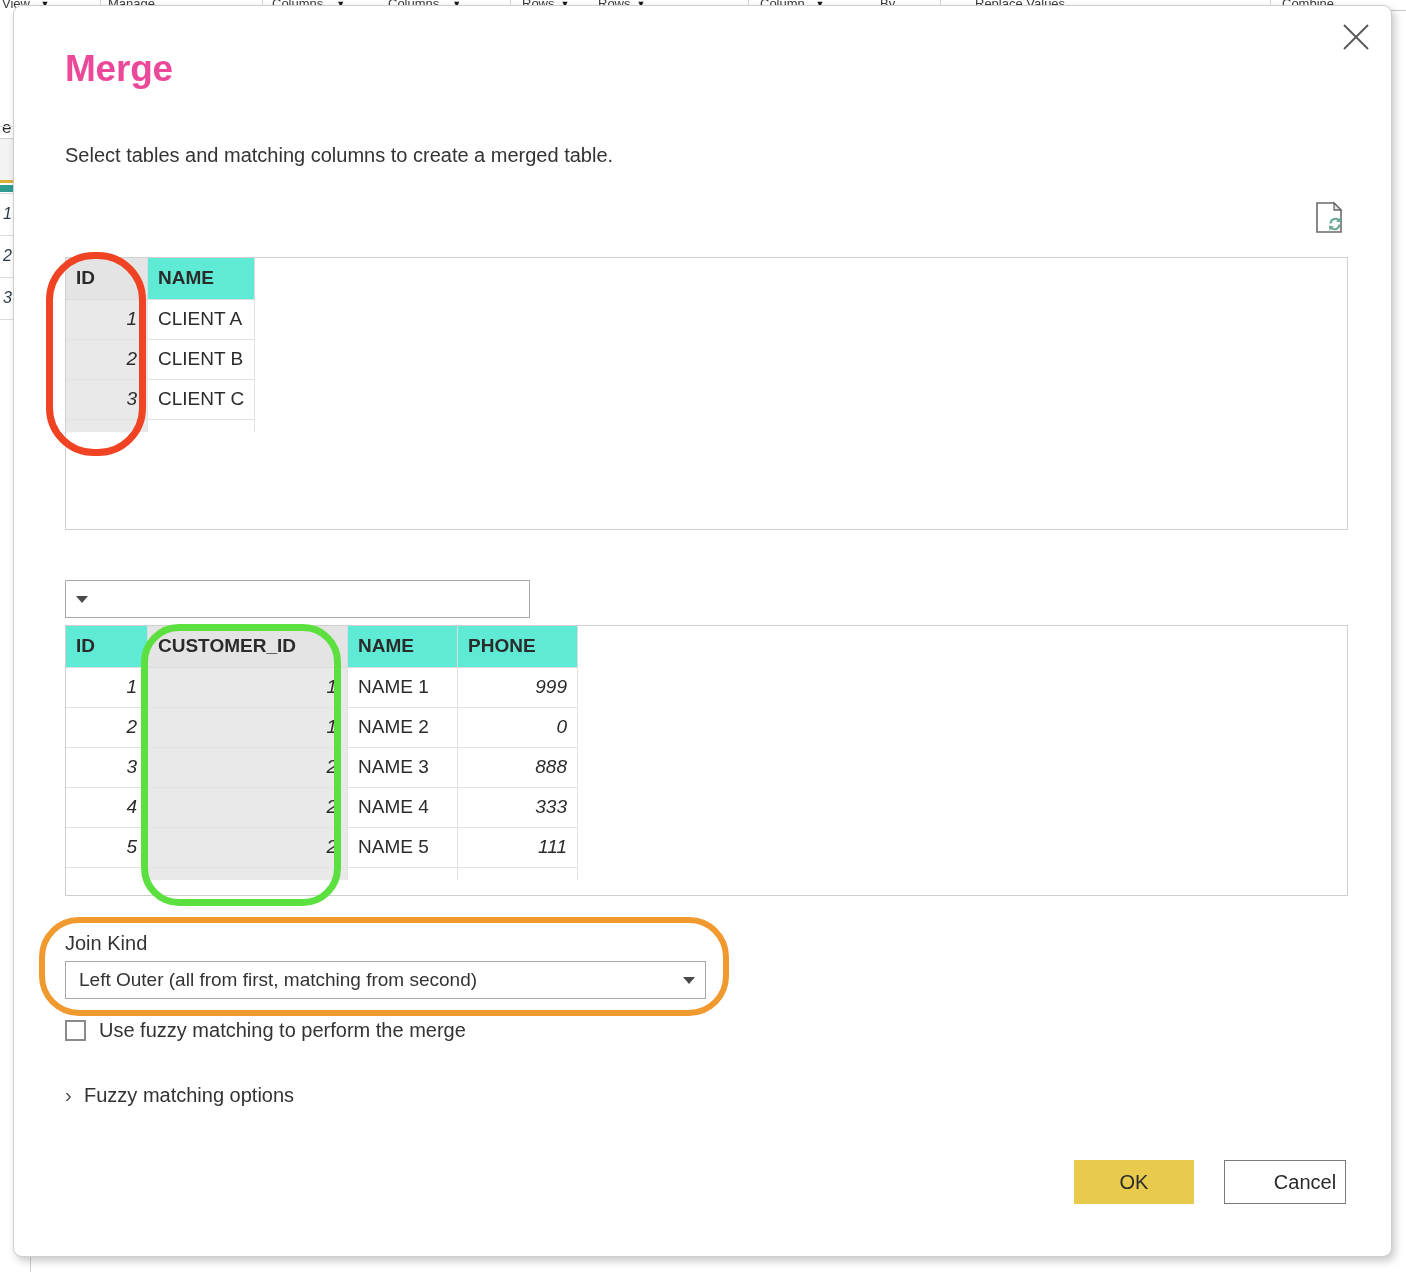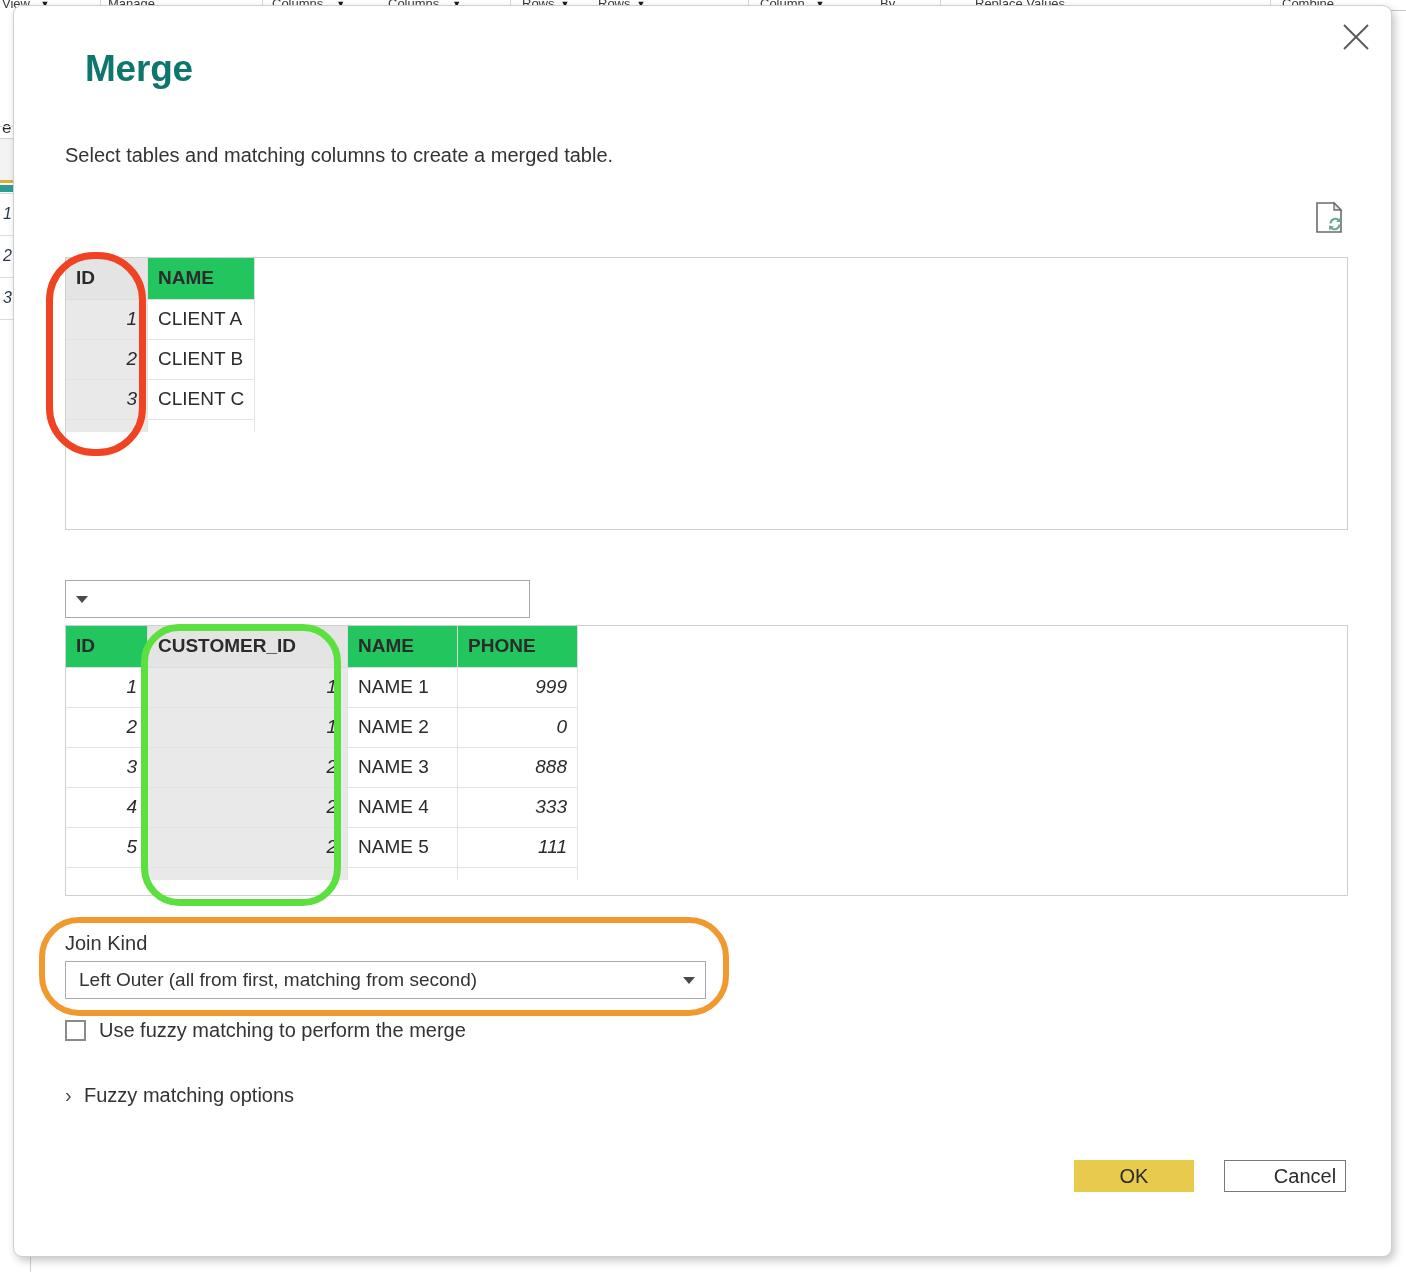--- a/index.html
+++ b/index.html
@@ -125,23 +125,22 @@
     cursor: pointer;
   }
   .close-btn svg { display: block; }
 
   .dlg-title {
     position: absolute;
     left: 51px;
     top: 42px;
     font-size: 37px;
     font-weight: 600;
-    color: #0f766e;
+    color: #ec4899;
     letter-spacing: -0.2px;
-    margin-left: 20px;
   }
 
   .dlg-subtitle {
     position: absolute;
     left: 51px;
     top: 138px;
     font-size: 20px;
     color: #333333;
   }
 
@@ -189,21 +188,21 @@
 
   
   .ptable {
     position: absolute;
     left: -1px;
     top: -1px;
     border-collapse: collapse;
     table-layout: fixed;
   }
   .ptable th {
-    background: #22c55e;
+    background: #5eead4;
     border: 1px solid #dcdcdc;
     font-size: 19px;
     font-weight: bold;
     color: #2b2b2b;
     text-align: left;
     padding: 9px 10px 10px 10px;
     height: 22px;
     box-sizing: border-box;
     white-space: nowrap;
   }
@@ -289,21 +288,21 @@
   }
   .expander-label {
     margin-left: 3px;
     font-size: 20px;
     color: #333333;
   }
 
   
   .btn {
     position: absolute;
-    height: 32px;
+    height: 44px;
     display: flex;
     align-items: center;
     justify-content: center;
     font-size: 20px;
     color: #2b2b2b;
     box-sizing: border-box;
     cursor: pointer;
   }
   .btn-ok {
     background: #e8cb4d;

